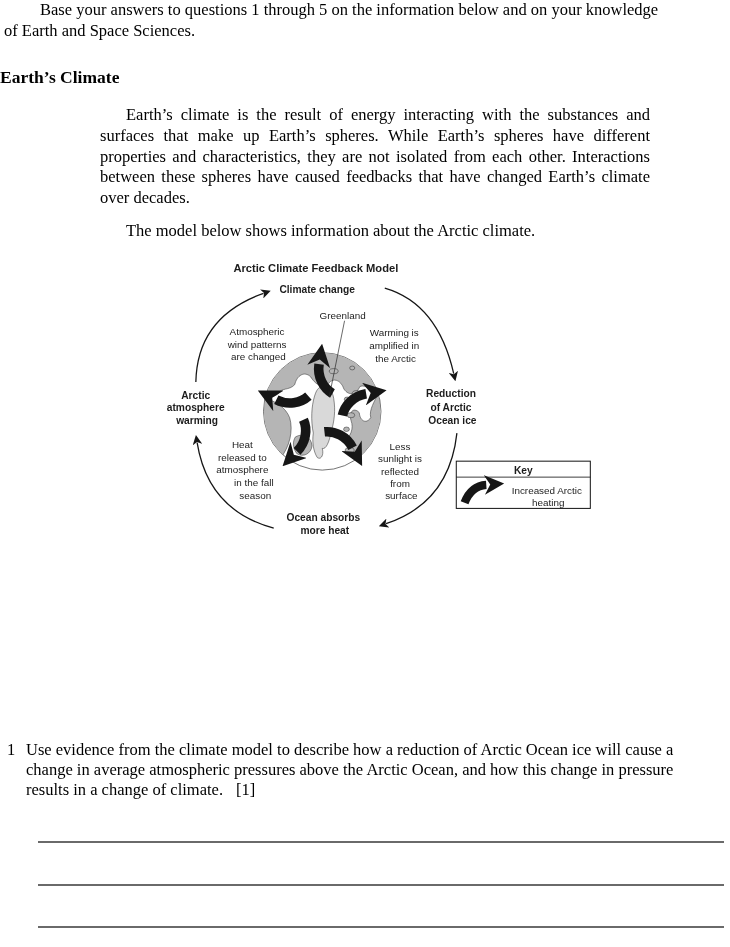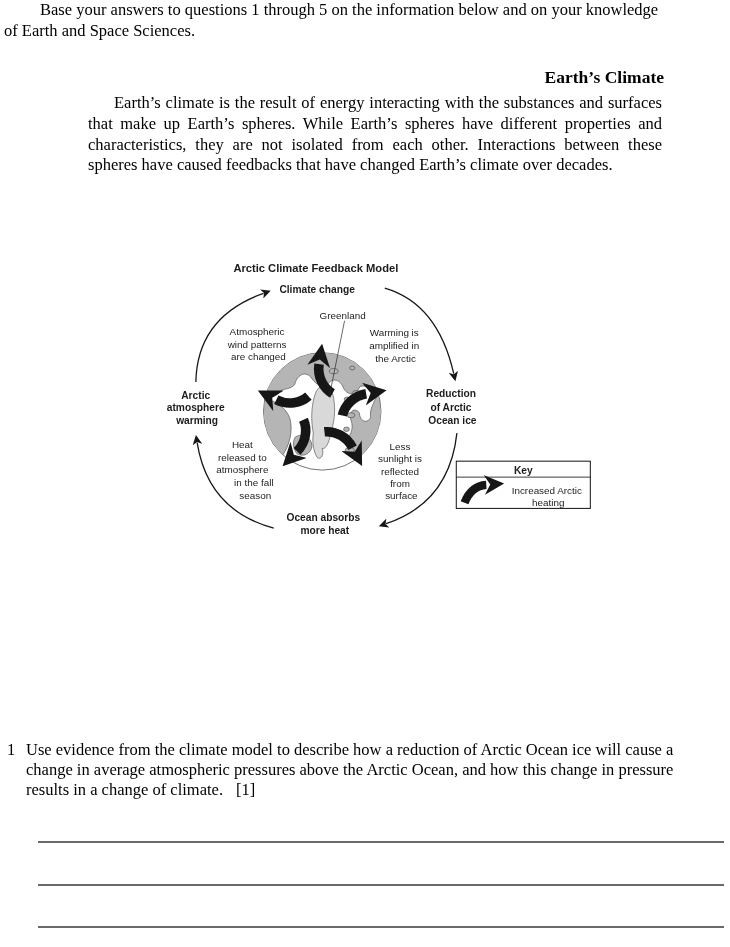--- a/index.html
+++ b/index.html
@@ -7,28 +7,28 @@
     width:730px;height:947px;background:#ffffff;position:relative;
     overflow:hidden;color:#000;
     font-family:"Liberation Serif","DejaVu Serif",serif;
   }
   .abs{position:absolute;}
   .intro{
     left:4px;top:0;width:658px;
     font-size:16.5px;line-height:20.5px;text-indent:36px;
   }
   .section-title{
-    left:0;top:67px;width:664px;text-align:right;
+    left:0;top:67px;width:664px;text-align:left;
     font-size:17.5px;font-weight:bold;
   }
   .passage{
     left:88px;top:93px;width:574px;
     font-size:16.5px;line-height:20.8px;text-align:justify;
   }
-  .passage p{margin:0;text-indent:26px;}
+  .passage p{margin:12px;text-indent:26px;}
   .qnum{
     left:7px;top:740px;font-size:16.5px;
   }
   .qtext{
     left:26px;top:740px;width:684px;
     font-size:16.5px;line-height:19.8px;
   }
   .qmark{margin-left:13px;}
   .ansline{
     left:38px;width:686px;height:0;border-bottom:2px solid #6a6a6a;
@@ -44,20 +44,21 @@
 </style>
 </head>
 <body>
 
 <div class="abs intro">Base your answers to questions 1 through 5 on the information below and on your knowledge of Earth and Space Sciences.</div>
 
 <div class="abs section-title">Earth’s Climate</div>
 
 <div class="abs passage">
   <p>Earth’s climate is the result of energy interacting with the substances and surfaces that make up Earth’s spheres. While Earth’s spheres have different properties and characteristics, they are not isolated from each other. Interactions between these spheres have caused feedbacks that have changed Earth’s climate over decades.</p>
+  <p>The model below shows information about the Arctic climate.</p>
 </div>
 
 <svg class="abs" style="left:0;top:255px" width="730" height="450" viewBox="0 255 730 705">
   <defs>
     <marker id="bigHead" markerUnits="strokeWidth" markerWidth="2.4" markerHeight="2.4" viewBox="0 0 10 10" refX="1" refY="5" orient="auto">
       <path d="M 0 0 L 10 5 L 0 10 L 3 5 Z" fill="#161616"></path>
     </marker>
     <marker id="smallHead" markerUnits="strokeWidth" markerWidth="7.5" markerHeight="7.5" viewBox="0 0 10 10" refX="2" refY="5" orient="auto">
       <path d="M 0 0 L 10 5 L 0 10 L 2.6 5 Z" fill="#161616"></path>
     </marker>

